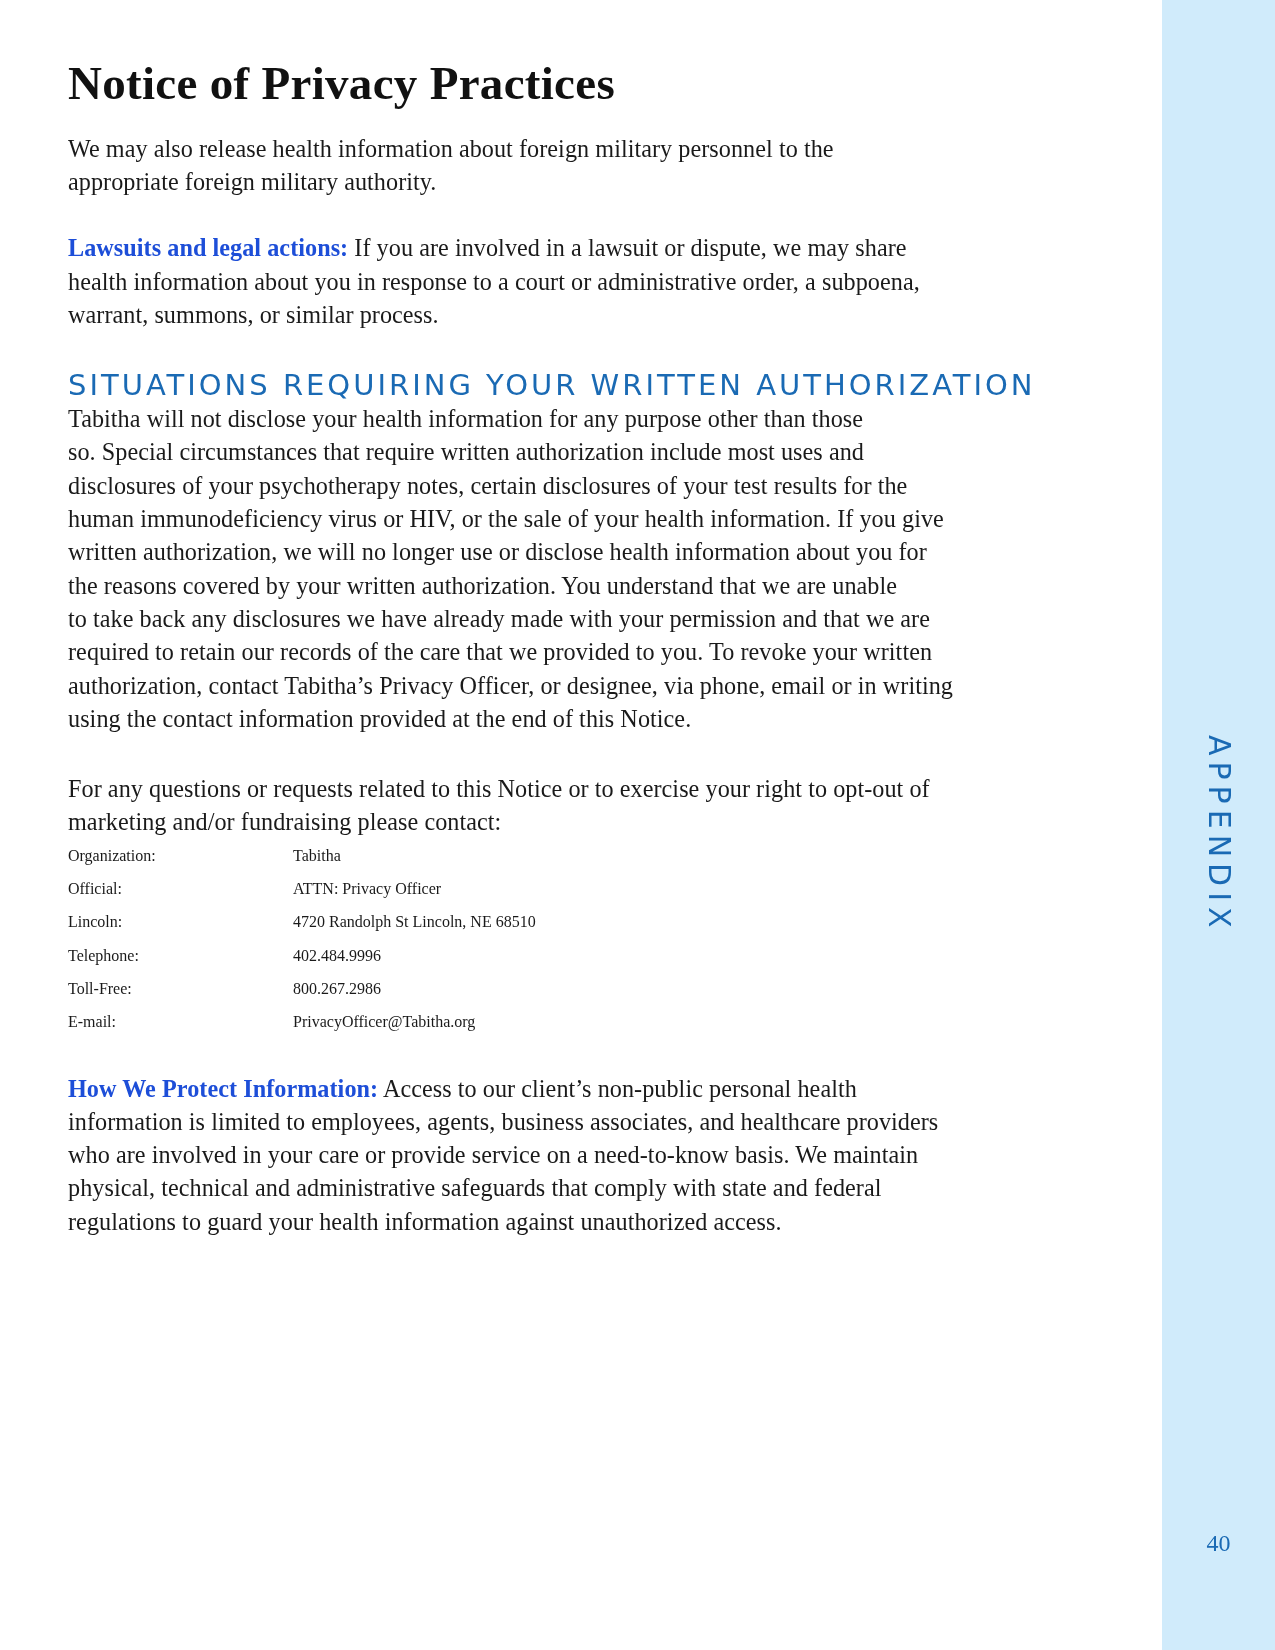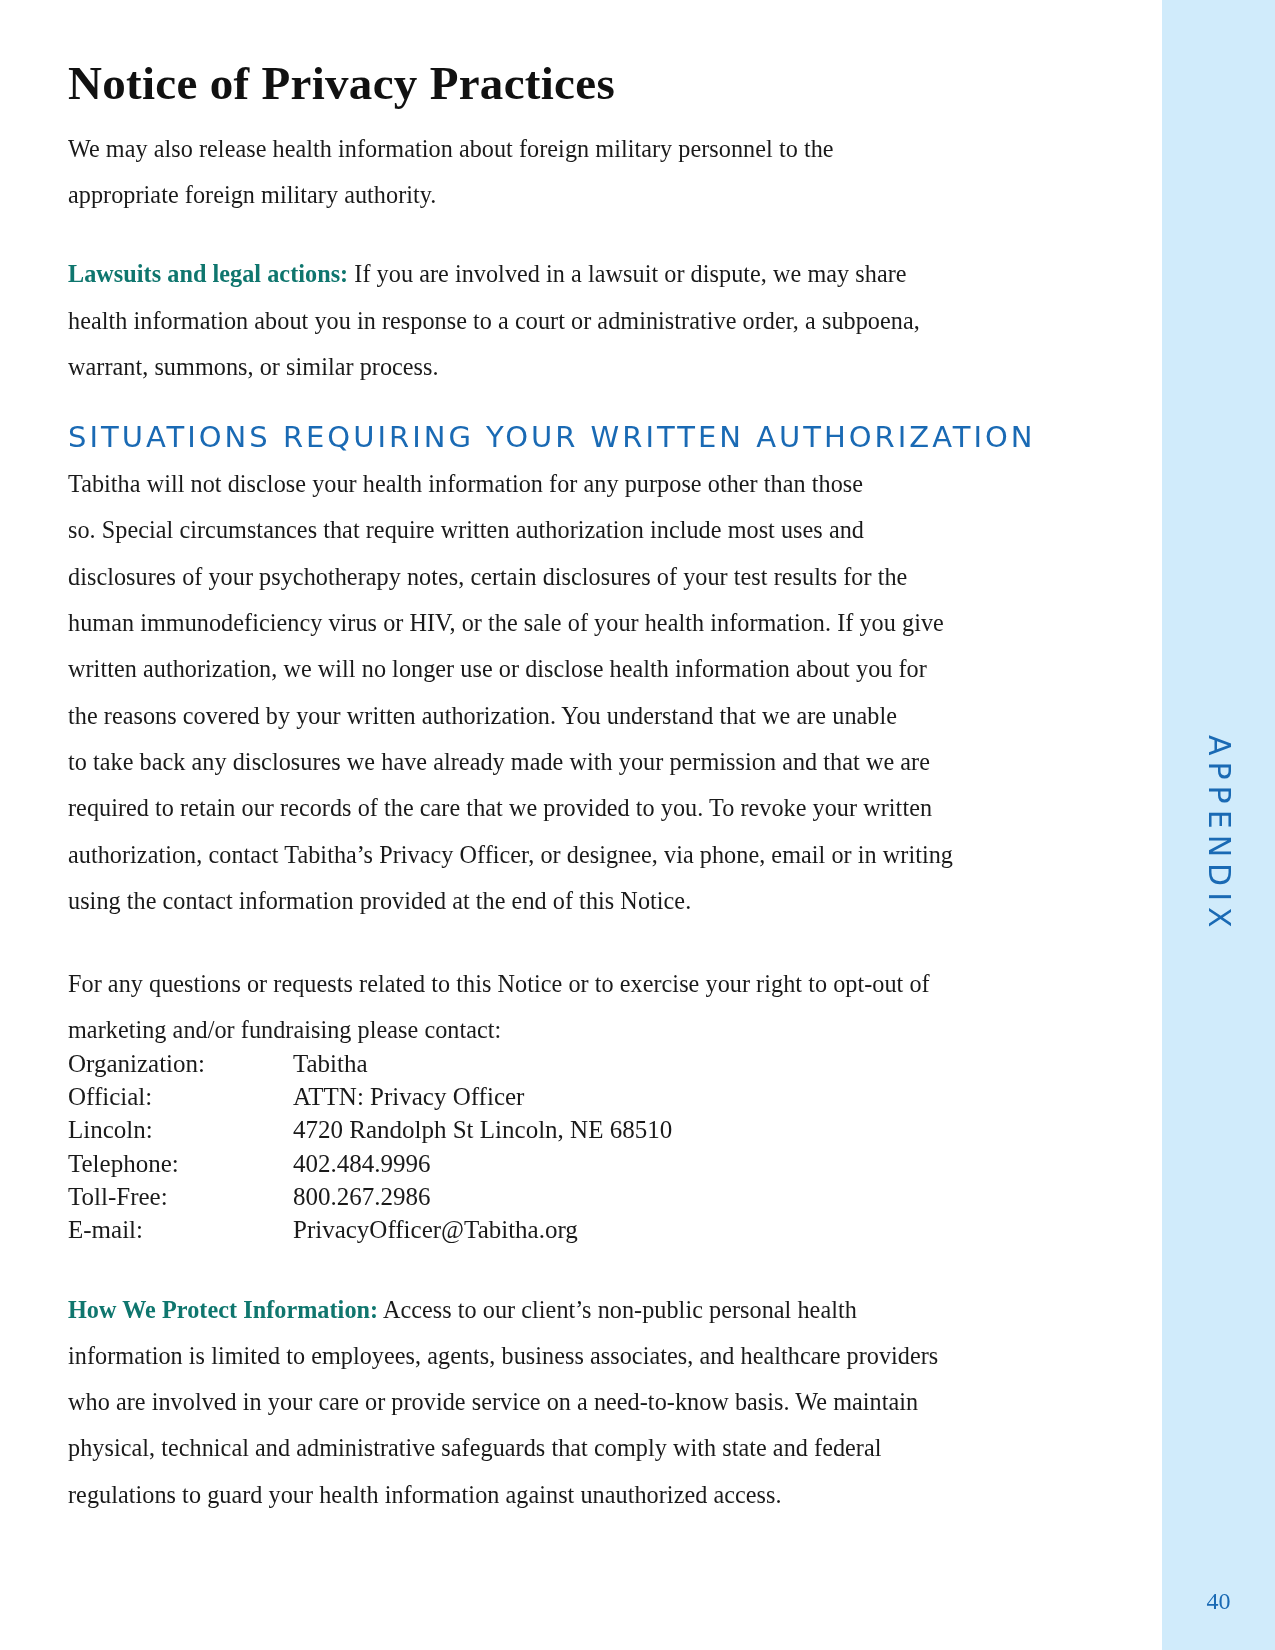--- a/index.html
+++ b/index.html
@@ -34,41 +34,40 @@
       font-family: "Liberation Serif", "DejaVu Serif", serif;
       font-size: 24.2px;
       line-height: 33.3px;
       margin: 0;
       color: #1a1a1a;
       letter-spacing: 0.05px;
     }
     .para .line {
       display: block;
       white-space: nowrap;
-      margin-top: 13px;
     }
     .lead-in {
-      color: #0f766e;
+      color: #1d4ed8;
       font-weight: bold;
     }
     .gap-1 { height: 33px; }
     .gap-2 { height: 37px; }
     .section-heading {
       font-family: "DejaVu Sans", "Liberation Sans", sans-serif;
       font-size: 29px;
       letter-spacing: 3px;
       color: #1a6ab4;
       margin: 0;
       line-height: 34px;
       font-weight: normal;
       white-space: nowrap;
     }
     .contact-table {
       font-family: "Liberation Serif", "DejaVu Serif", serif;
-      font-size: 25px;
+      font-size: 16px;
       line-height: 33.3px;
       color: #1a1a1a;
     }
     .contact-row {
       display: flex;
     }
     .contact-label {
       width: 225px;
       flex: 0 0 225px;
     }
@@ -91,21 +90,21 @@
       letter-spacing: 6px;
       color: #1a6ab4;
       white-space: nowrap;
       line-height: 1;
     }
     .page-number {
       position: absolute;
       left: 0;
       width: 100%;
       text-align: center;
-      top: 1588px;
+      top: 1530px;
       font-family: "Liberation Serif", "DejaVu Serif", serif;
       font-size: 24px;
       color: #1a6ab4;
     }
   </style>
 </head>
 <body>
 
 <div class="page-body">
 

